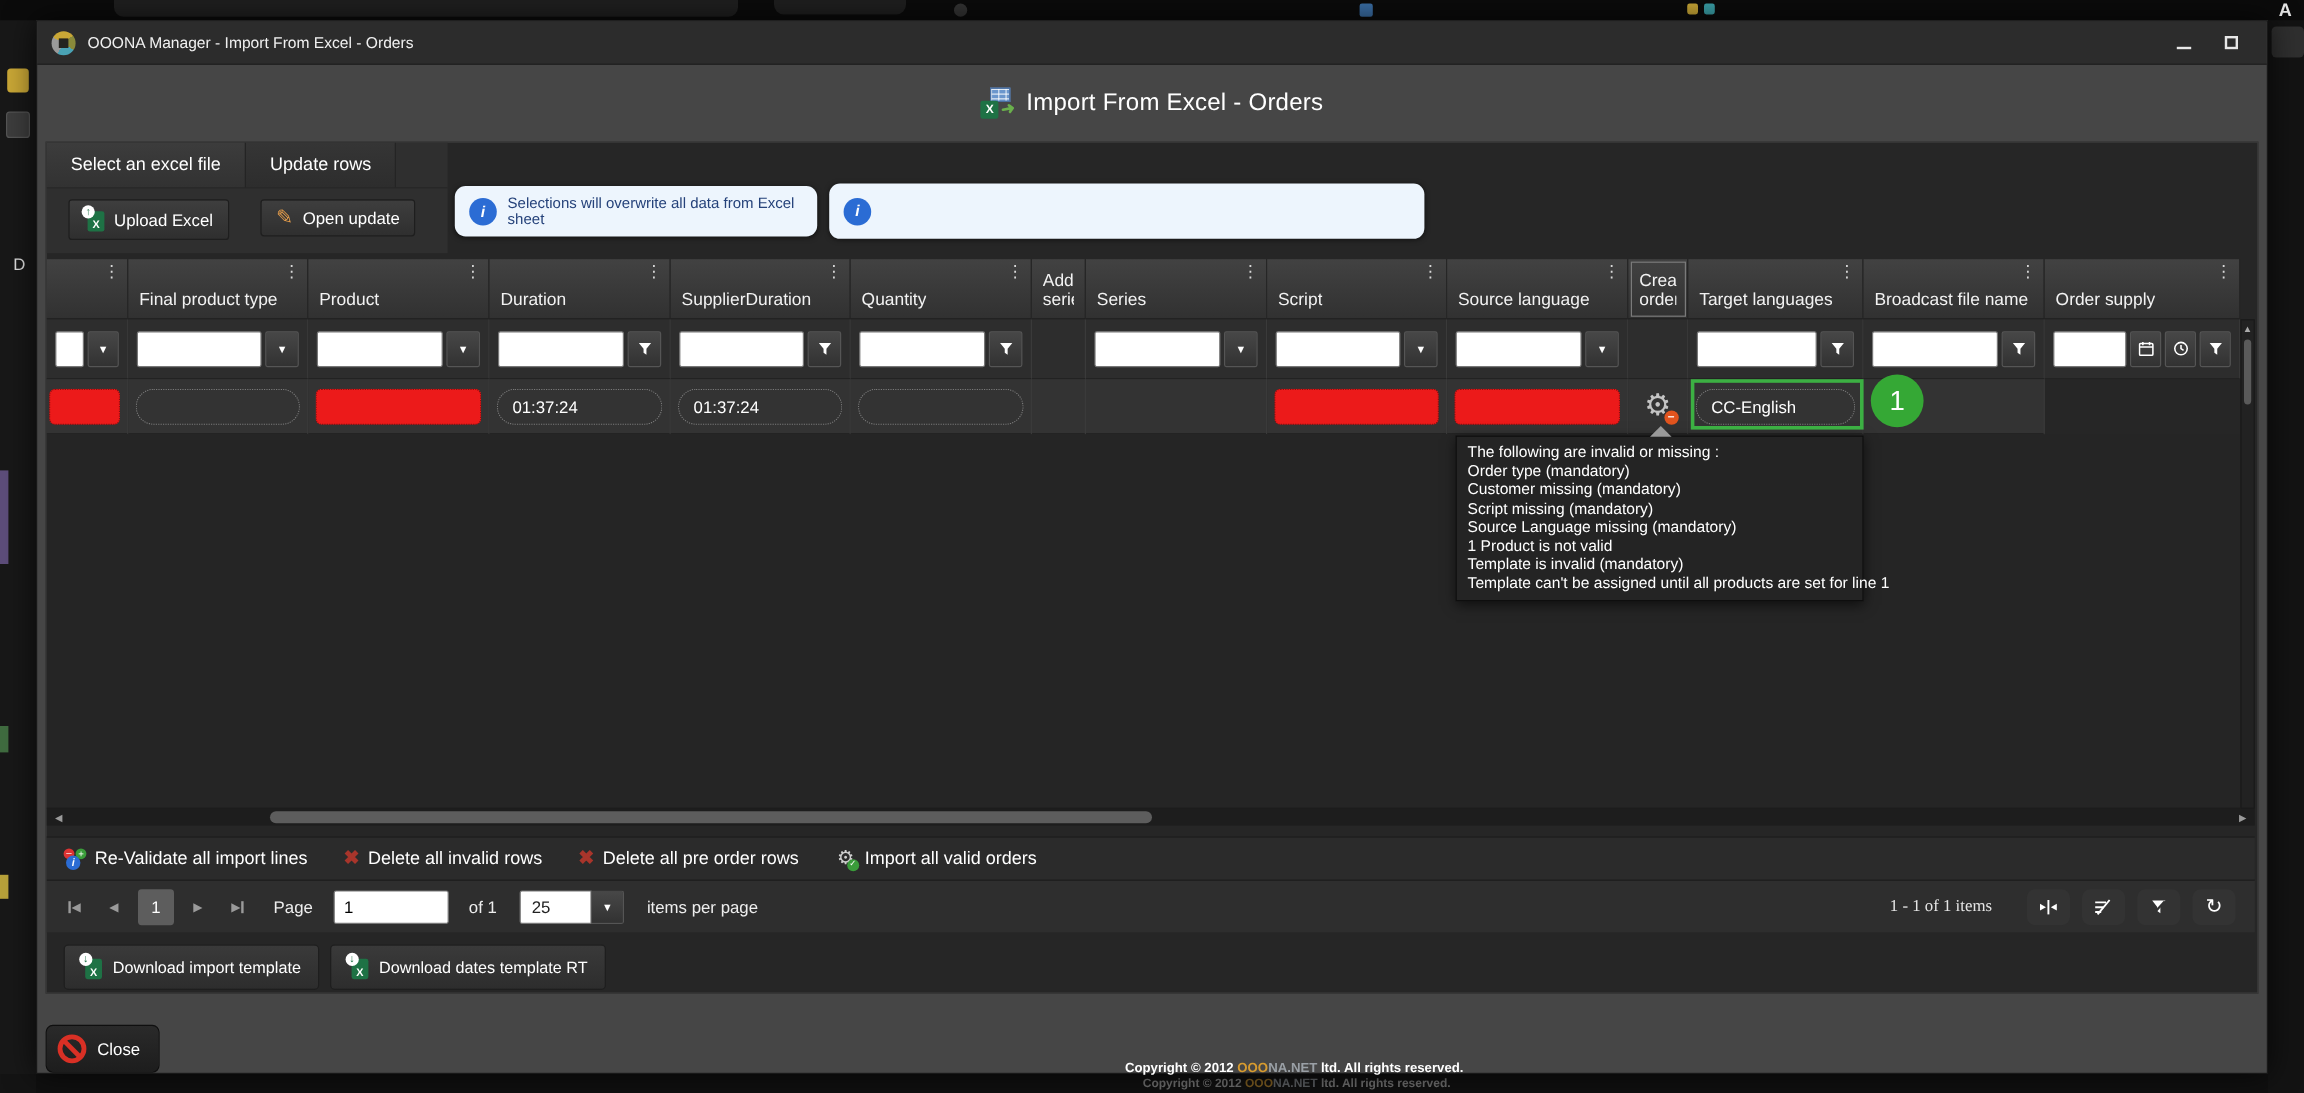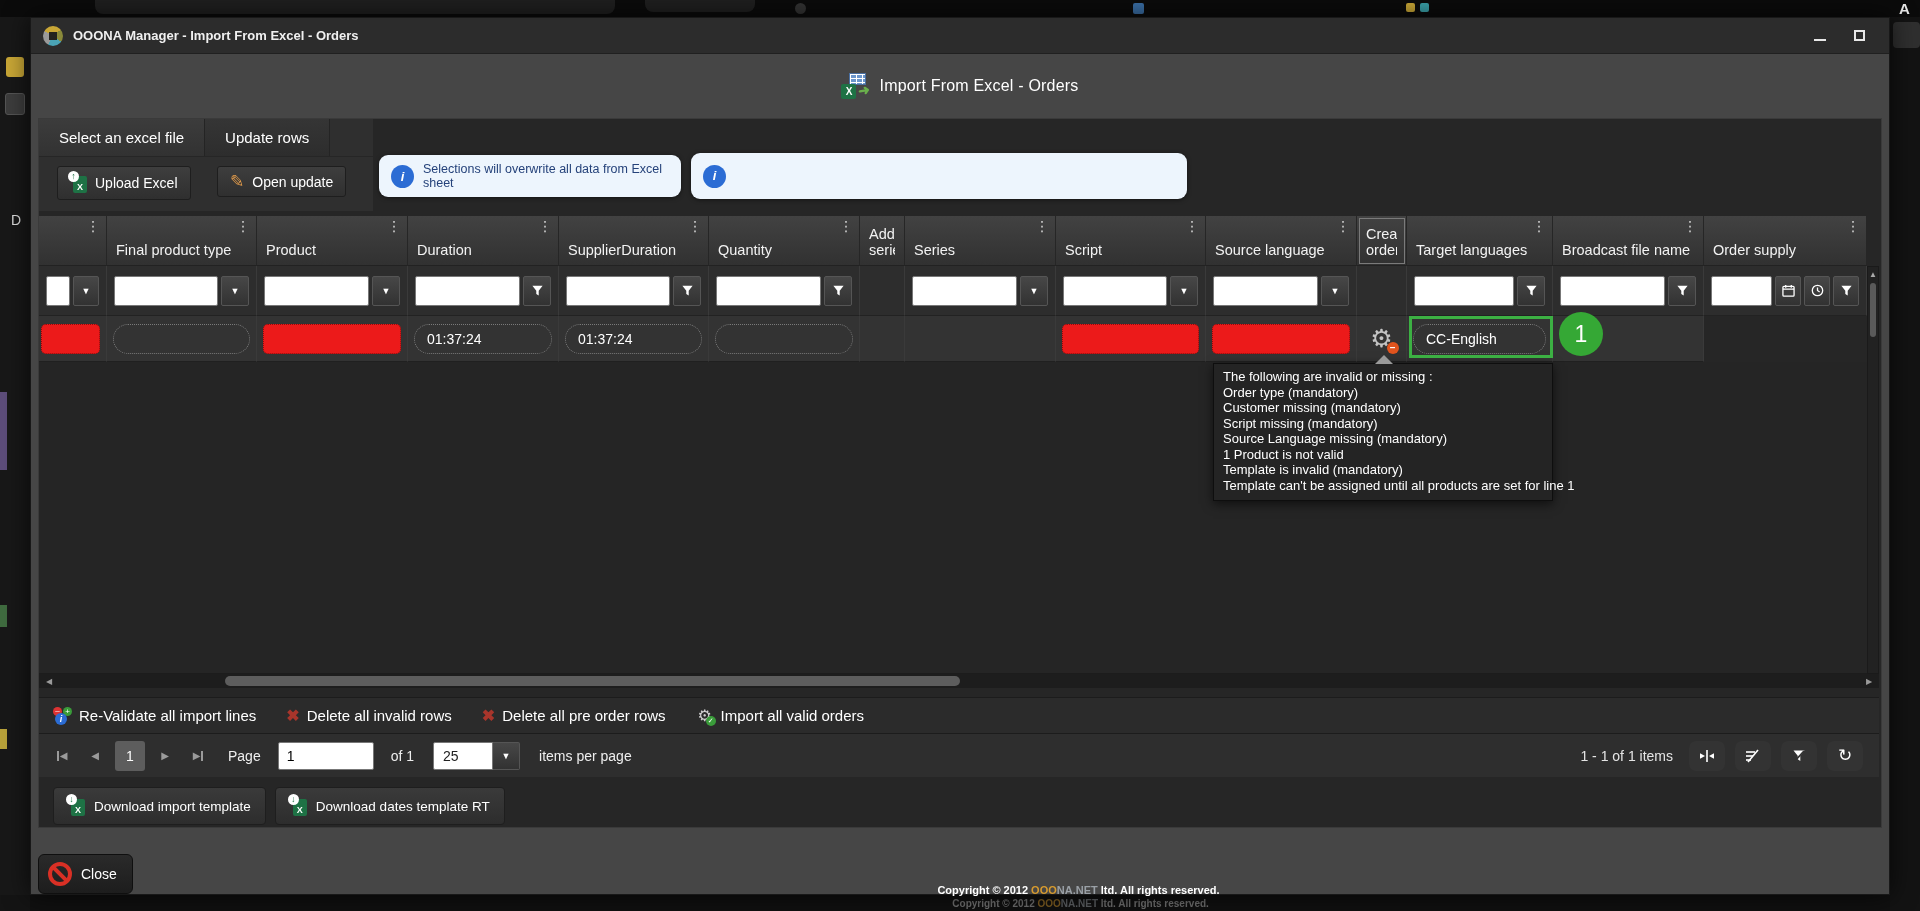--- a/index.html
+++ b/index.html
@@ -23,30 +23,30 @@
   .bg-left .f3 { position:absolute; left:0; top:375px; width:7px; height:78px; background:#5d4d7a; }
   .bg-left .f4 { position:absolute; left:0; top:588px; width:7px; height:22px; background:#3f6b3f; }
   .bg-left .f5 { position:absolute; left:0; top:712px; width:7px; height:20px; background:#b8a23a; }
   .bg-right { position:absolute; right:0; top:17px; width:30px; height:894px; background:#131313; }
   .bg-right .r1 { position:absolute; left:3px; top:5px; width:27px; height:26px; background:#2f2f2f; border-radius:4px; }
   .bg-bottom { position:absolute; left:30px; bottom:0; width:1860px; height:16px; background:#101010; }
   .copy-dim { position:absolute; left:50%; transform:translateX(-3%); bottom:2px; font-size:10px; color:#bbb; opacity:.55; white-space:nowrap; font-weight:bold; }
 
   
   .dialog { position:absolute; left:30px; top:17px; width:1860px; height:878px; background:#464646; border:1px solid #181818; box-shadow:0 0 24px rgba(0,0,0,.7); }
-  .titlebar { height:36px; background:#2c2c2c; border-bottom:1px solid #202020; display:flex; align-items:center; gap:10px; padding:12px 12px;font-weight:bold; }
+  .titlebar { height:36px; background:#2c2c2c; border-bottom:1px solid #202020; display:flex; align-items:center; gap:10px; padding:12px 12px; }
   .logo { width:20px; height:20px; border-radius:50%; flex-shrink:0; background:conic-gradient(from 210deg,#9a9a9a 0 90deg,#c9a736 90deg 200deg,#8a8a3a 200deg 275deg,#4aa3b5 275deg 360deg); position:relative; }
   .logo::after { content:""; position:absolute; inset:6px; background:#23231f; }
   .titlebar-text { font-size:13px; color:#f0f0f0; }
   .win-controls { margin-left:auto; display:flex; align-items:center; gap:28px; padding-right:12px; }
   .min-glyph { width:12px; height:2px; background:#e8e8e8; margin-top:8px; }
   .max-glyph { width:11px; height:11px; border:2px solid #e8e8e8; }
 
   .pagehead { height:64px; display:flex; align-items:center; justify-content:center; gap:10px; }
-  .pagehead-title { font-size:16px; color:#fff; font-weight:400; letter-spacing:.2px; }
+  .pagehead-title { font-size:20px; color:#fff; font-weight:400; letter-spacing:.2px; }
   .pt-icon { position:relative; width:28px; height:26px; flex-shrink:0; }
   .pt-grid { position:absolute; left:8px; top:0; width:17px; height:12px; background:#6b96cc; border:1px solid #4a6fa0;
              background-image:linear-gradient(#fff 1px,transparent 1px),linear-gradient(90deg,#fff 1px,transparent 1px); background-size:6px 4px; }
   .pt-sheet { position:absolute; left:0; bottom:0; width:15px; height:15px; background:#1e7245; border-radius:2px; color:#fff; font-size:10px; font-weight:bold; display:flex; align-items:center; justify-content:center; }
   .pt-arrow { position:absolute; right:0; bottom:1px; color:#6ab04c; font-size:14px; font-weight:bold; transform:rotate(-10deg); }
 
   .panel { position:absolute; left:7px; right:7px; top:100px; height:710px; background:#262626; border:1px solid #3a3a3a; }
 
   
   .tabstrip { position:absolute; left:0; top:0; width:334px; height:92px; background:#2f2f2f; }
@@ -132,21 +132,21 @@
   .pgbtn { width:26px; height:26px; display:flex; align-items:center; justify-content:center; color:#9a9a9a; background:none; border:none; cursor:pointer; gap:1px; }
   .pgbtn .tri { font-size:10px; color:#9a9a9a; }
   .pgbtn .vbar { width:2px; height:10px; background:#9a9a9a; }
   .pg-current { width:30px; height:30px; background:#5d5d5d; color:#fff; border-radius:3px; display:flex; align-items:center; justify-content:center; font-size:14px; }
   .pg-label { color:#eee; margin-left:10px; }
   .pg-input { width:96px; height:28px; background:#fff; border:1px solid #777; border-radius:2px; margin:0 10px; padding:0 8px; font-size:14px; font-family:"Liberation Sans",sans-serif; }
   .pg-combo { display:flex; margin:0 12px; }
   .pg-combo .val { width:60px; height:28px; background:#fff; color:#222; border:1px solid #777; border-radius:2px 0 0 2px; display:flex; align-items:center; padding-left:9px; font-size:14px; }
   .pg-combo .btn { width:27px; height:28px; background:linear-gradient(#474747,#323232); border:1px solid #555; border-left:none; border-radius:0 2px 2px 0; display:flex; align-items:center; justify-content:center; cursor:pointer; }
   .pg-right { margin-left:auto; display:flex; align-items:center; gap:10px; padding-right:6px; }
-  .pg-info { color:#e5e5e5; margin-right:6px; }
+  .pg-info { color:#e5e5e5; margin-right:19px;font-family:Liberation Serif, serif; }
   .pgicon { width:36px; height:30px; background:#333; border:none; border-radius:7px; display:flex; align-items:center; justify-content:center; color:#fff; cursor:pointer; font-size:17px; }
 
   
   .downloads { position:absolute; left:0; top:668px; display:flex; gap:9px; padding-left:14px; }
   .dlbtn { display:flex; align-items:center; gap:9px; background:linear-gradient(#3a3a3a,#2d2d2d); border:1px solid #1e1e1e; border-radius:4px; padding:8px 14px; font-size:13.5px; color:#fff; cursor:pointer; font-family:"Liberation Sans",sans-serif; }
 
   
   .closebtn { position:absolute; left:7px; top:836px; display:flex; align-items:center; gap:9px; background:linear-gradient(#2a2a2a,#1d1d1d); border:1px solid #0f0f0f; border-radius:6px; padding:7px 15px 7px 9px; font-size:14px; color:#fff; cursor:pointer; font-family:"Liberation Sans",sans-serif; }
   .no-sign { position:relative; width:24px; height:24px; border:4px solid #d93025; border-radius:50%; flex-shrink:0; }
   .no-sign::after { content:""; position:absolute; left:-1px; top:6px; width:18px; height:4px; background:#d93025; transform:rotate(45deg); }

